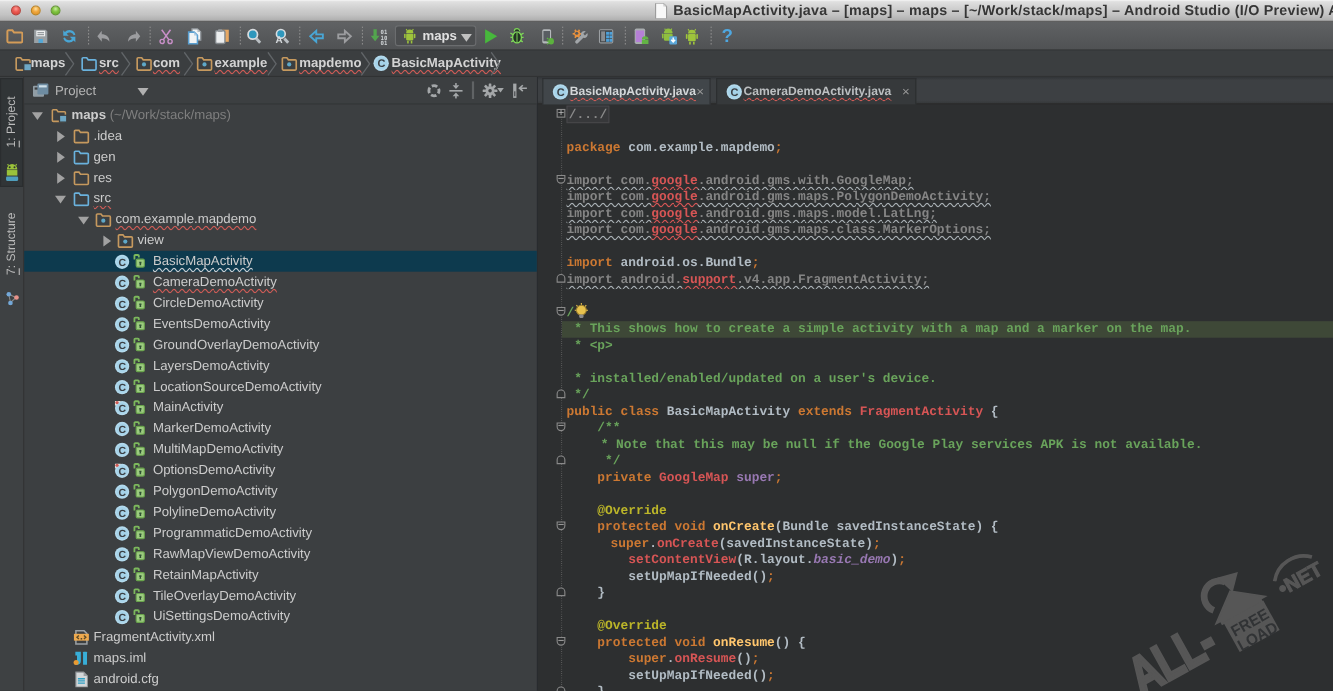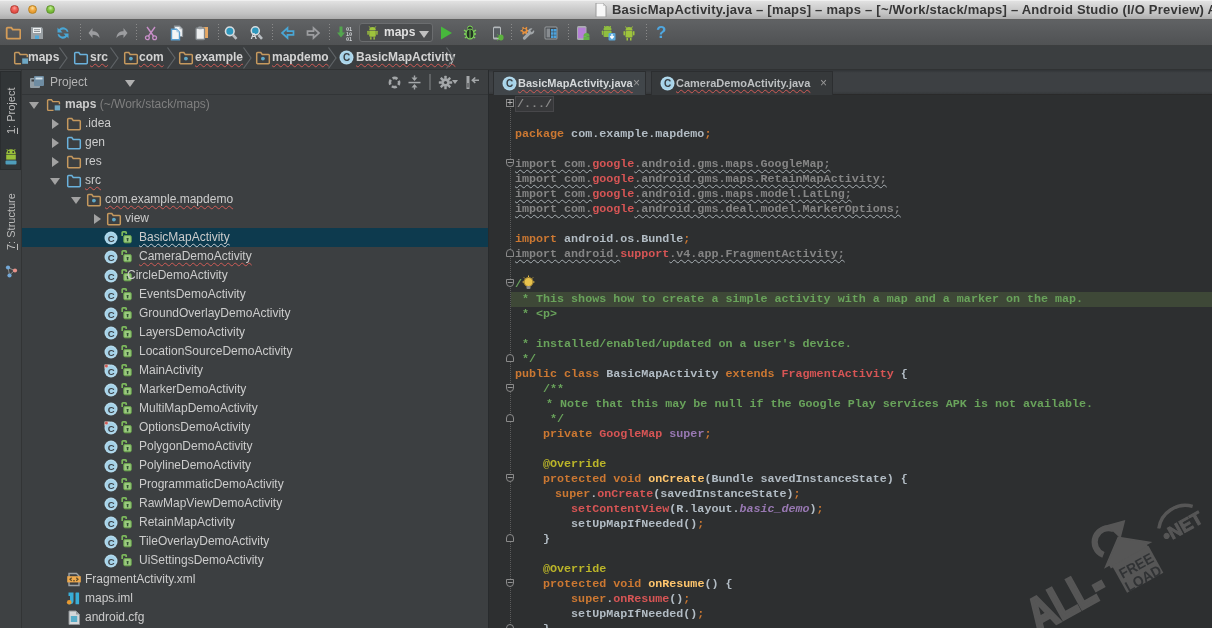--- a/index.html
+++ b/index.html
@@ -51,21 +51,21 @@
 #tab2{left:162px;width:182px;background:#36393b;border:1px solid #2c2e30;border-bottom:none;color:#bcbfc1}
 .tab .cico{position:absolute;left:8px;top:4px}
 .tab .nm{position:absolute;left:24px;top:5px}
 .tab .x{position:absolute;right:5px;top:4px;color:#9a9a9a;font-weight:normal;font-size:12px}
 #code{position:absolute;left:0;top:25px;width:723px;height:533px;font:bold 11.7px/15px "Liberation Mono",monospace;color:#b2bcc4}
 .cl{position:absolute;left:0;width:723px;height:15px;white-space:pre}
 .cl span{white-space:pre}
 .k{color:#cc7832}.r{color:#d75555}.doc{color:#69a35b}.ann{color:#bbb529}.m{color:#ffc66d}
 .fv{color:#9878b2}.fi{color:#9878b2;font-style:italic}
 .gi{color:#858585;text-decoration:underline;text-decoration-style:wavy;text-decoration-color:#a9b0b5;text-decoration-thickness:1px;text-underline-offset:2px}
-.gr{color:#d75555;text-decoration-style:wavy;text-decoration-color:#d75555;text-decoration-thickness:1px;text-underline-offset:2px}
+.gr{color:#d75555;text-decoration:underline;text-decoration-style:wavy;text-decoration-color:#d75555;text-decoration-thickness:1px;text-underline-offset:2px}
 .hl{background:linear-gradient(90deg,rgba(0,0,0,0) 0 22px,#3e4837 22px)}
 .fold{background:#37383a;color:#8a8a8a;border:1px solid #47474a;padding:0 1px}
 #gutline{position:absolute;left:21px;top:9px;width:1px;height:524px;
  background-image:linear-gradient(#5c5c5c 50%,rgba(0,0,0,0) 50%);background-size:1px 2px}
 .fm{position:absolute;left:17px;width:8px;height:8px;border:1px solid #8a8a8a;background:#2d2f30;
  color:#b8b8b8;font:10px/7.5px "Liberation Mono";text-align:center}
 
 #wm{position:absolute;left:528px;top:463px;width:210px;height:80px;transform:rotate(-29deg) scale(.96);color:#595959;opacity:.95}
 </style></head><body>
 
@@ -434,21 +434,21 @@
             <circle cx="7" cy="7" r="6.5" fill="#b2d9ec"></circle>
             <circle cx="7" cy="7" r="5" fill="#a5d2e8"></circle>
             <text x="7.2" y="10.6" font-size="9.5" font-weight="bold" fill="#3a3f44" text-anchor="middle">C</text>
           </svg>
           <svg style="position:absolute;left:17px;top:2px;width:11px;height:14px" viewBox="0 0 11 14">
             <path d="M1.2 6 V2.6 a.8 .8 0 0 1 .8-.8 h2.4 a.8 .8 0 0 1 .8 .8 V4" fill="none" stroke="#7cb85c" stroke-width="1.7"></path>
             <rect x="2.8" y="5.6" width="7.4" height="7.2" rx="1.2" fill="#9ccb7f" stroke="#69a44c" stroke-width="1"></rect>
             <path d="M5.6 8 h2 v1.6 h-.5 l.35 1.6 h-1.7 l.35 -1.6 h-.5 z" fill="#2f4f33"></path>
           </svg>
         </div>
-        <span class="txt" style="left:105px">CircleDemoActivity</span>
+        <span class="txt" style="left:117px">CircleDemoActivity</span>
       </div>
       <div class="row" style="top:190px">
         <div class="abs" style="left:82px;top:0;width:34px;height:19px">
           <svg style="position:absolute;left:0;top:2.5px;width:14px;height:14px" viewBox="0 0 14 14">
             <circle cx="7" cy="7" r="6.5" fill="#b2d9ec"></circle>
             <circle cx="7" cy="7" r="5" fill="#a5d2e8"></circle>
             <text x="7.2" y="10.6" font-size="9.5" font-weight="bold" fill="#3a3f44" text-anchor="middle">C</text>
           </svg>
           <svg style="position:absolute;left:17px;top:2px;width:11px;height:14px" viewBox="0 0 11 14">
             <path d="M1.2 6 V2.6 a.8 .8 0 0 1 .8-.8 h2.4 a.8 .8 0 0 1 .8 .8 V4" fill="none" stroke="#7cb85c" stroke-width="1.7"></path>
@@ -726,24 +726,24 @@
         <span class="nm sq">CameraDemoActivity.java</span>
         <span class="x">×</span>
       </div>
  </div>
  <div id="code">
       <div id="gutline"></div>
       <div class="cl" style="top:2px;padding-left:26px"><span class="fold">/.../</span></div>
       <div class="cl" style="top:17px;padding-left:26px"></div>
       <div class="cl" style="top:32px;padding-left:26px"><span class="k">package</span> com.example.mapdemo<span class="k">;</span></div>
       <div class="cl" style="top:47px;padding-left:26px"></div>
-      <div class="cl" style="top:62px;padding-left:26px"><span class="gi">import com.</span><span class="gr">google</span><span class="gi">.android.gms.maps.GoogleMap;</span></div>
-      <div class="cl" style="top:77px;padding-left:26px"><span class="gi">import com.</span><span class="gr">google</span><span class="gi">.android.gms.maps.RetainMapActivity;</span></div>
+      <div class="cl" style="top:62px;padding-left:26px"><span class="gi">import com.</span><span class="gr">google</span><span class="gi">.android.gms.with.GoogleMap;</span></div>
+      <div class="cl" style="top:77px;padding-left:26px"><span class="gi">import com.</span><span class="gr">google</span><span class="gi">.android.gms.maps.PolygonDemoActivity;</span></div>
       <div class="cl" style="top:92px;padding-left:26px"><span class="gi">import com.</span><span class="gr">google</span><span class="gi">.android.gms.maps.model.LatLng;</span></div>
-      <div class="cl" style="top:107px;padding-left:26px"><span class="gi">import com.</span><span class="gr">google</span><span class="gi">.android.gms.deal.model.MarkerOptions;</span></div>
+      <div class="cl" style="top:107px;padding-left:26px"><span class="gi">import com.</span><span class="gr">google</span><span class="gi">.android.gms.maps.class.MarkerOptions;</span></div>
       <div class="cl" style="top:122px;padding-left:26px"></div>
       <div class="cl" style="top:137px;padding-left:26px"><span class="k">import</span> android.os.Bundle<span class="k">;</span></div>
       <div class="cl" style="top:152px;padding-left:26px"><span class="gi">import android.</span><span class="gr">support</span><span class="gi">.v4.app.FragmentActivity;</span></div>
       <div class="cl" style="top:167px;padding-left:26px"></div>
       <div class="cl" style="top:182px;padding-left:26px"><span class="doc">/</span></div>
       <div class="cl hl" style="top:197px;padding-left:26px"><span class="doc"> * This shows how to create a simple activity with a map and a marker on the map.</span></div>
       <div class="cl" style="top:212px;padding-left:26px"><span class="doc"> * &lt;p&gt;</span></div>
       <div class="cl" style="top:242px;padding-left:26px"><span class="doc"> * installed/enabled/updated on a user's device.</span></div>
       <div class="cl" style="top:257px;padding-left:26px"><span class="doc"> */</span></div>
       <div class="cl" style="top:272px;padding-left:26px"><span class="k">public class</span> BasicMapActivity <span class="k">extends</span> <span class="r">FragmentActivity</span> {</div>

